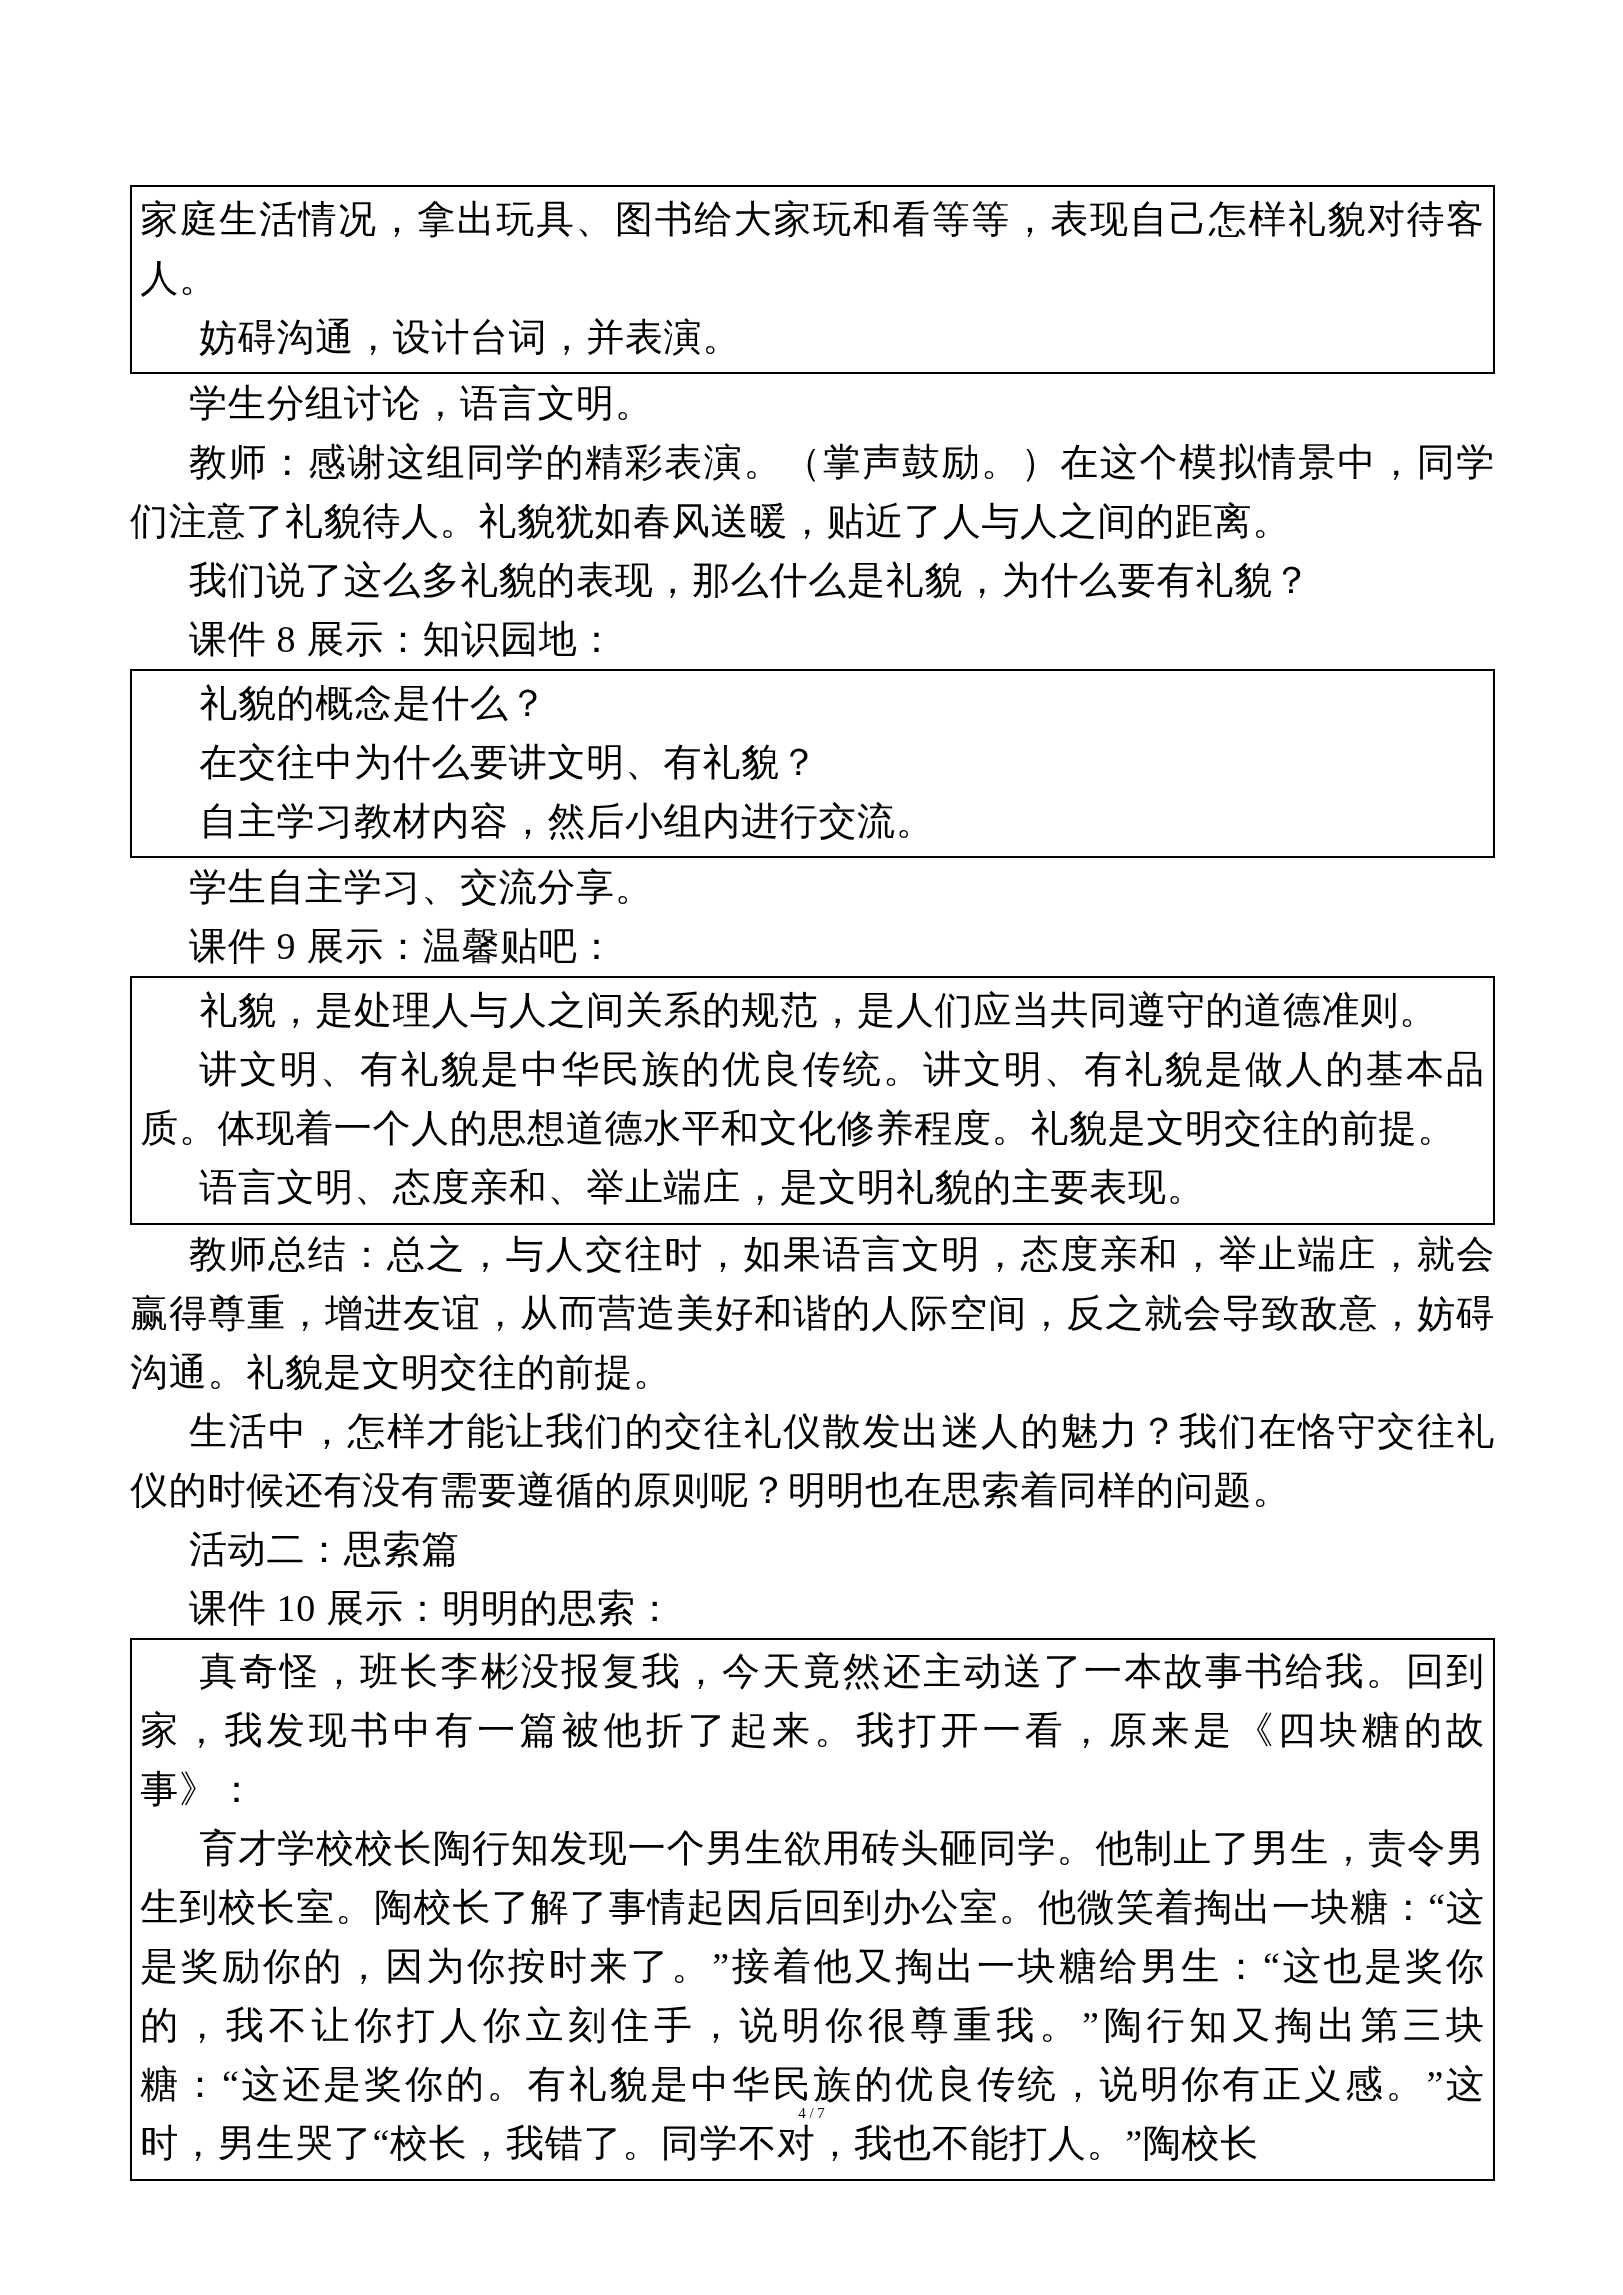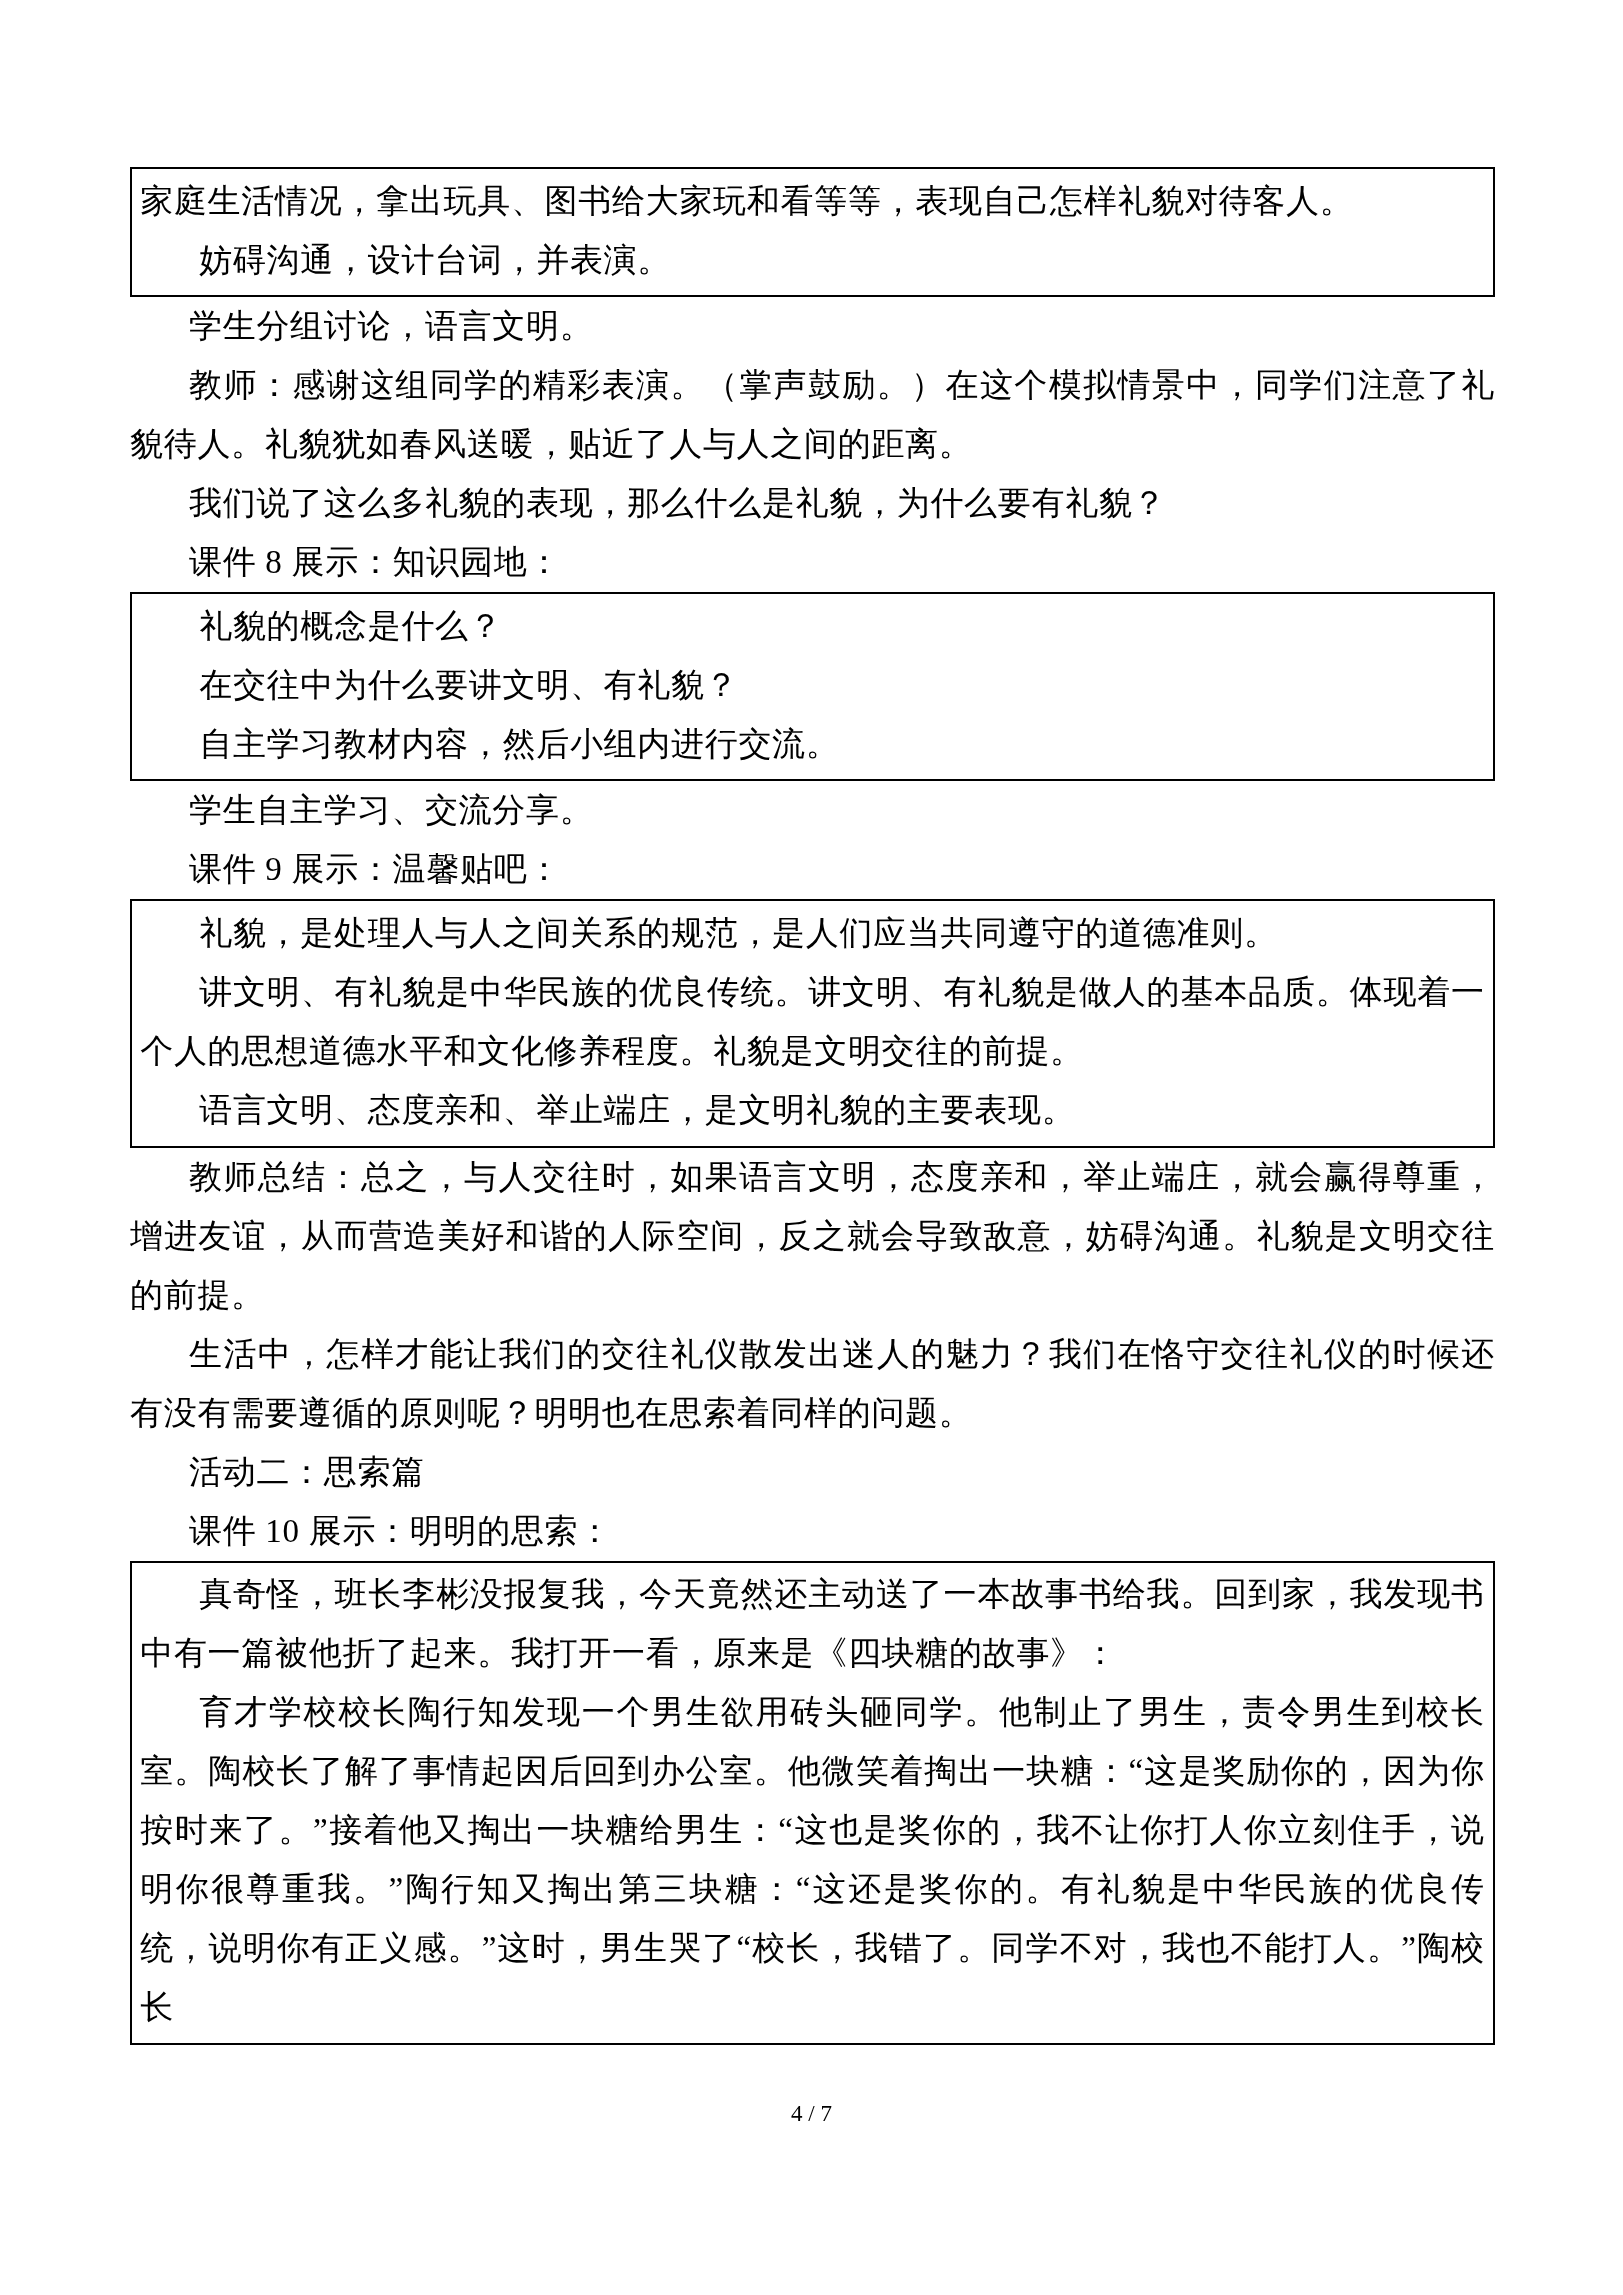--- a/index.html
+++ b/index.html
@@ -9,23 +9,23 @@
     width: 1623px;
     height: 2295px;
     background: #ffffff;
     color: #000000;
     font-family: "Liberation Serif", "DejaVu Serif", serif;
     overflow: hidden;
   }
   .content {
     position: absolute;
     left: 130px;
-    top: 167px;
+    top: 185px;
     width: 1365px;
-    font-size: 33px;
+    font-size: 38px;
     line-height: 59px;
   }
   .para {
     margin: 0;
     text-indent: 59px;
     text-align: justify;
     letter-spacing: 0.7px;
     word-break: break-all;
   }
   .para.no-indent { text-indent: 0; }
@@ -34,21 +34,21 @@
     padding: 2.7px 8.2px 5.5px 8.2px;
     margin: 0;
     background: #ffffff;
   }
   .footer {
     position: absolute;
     left: 0;
     top: 2100px;
     width: 100%;
     text-align: center;
-    font-size: 23px;
+    font-size: 15px;
     line-height: 27px;
   }
 </style>
 </head>
 <body>
 
 <div class="page">
   <div class="content">
 
     <div class="box">

